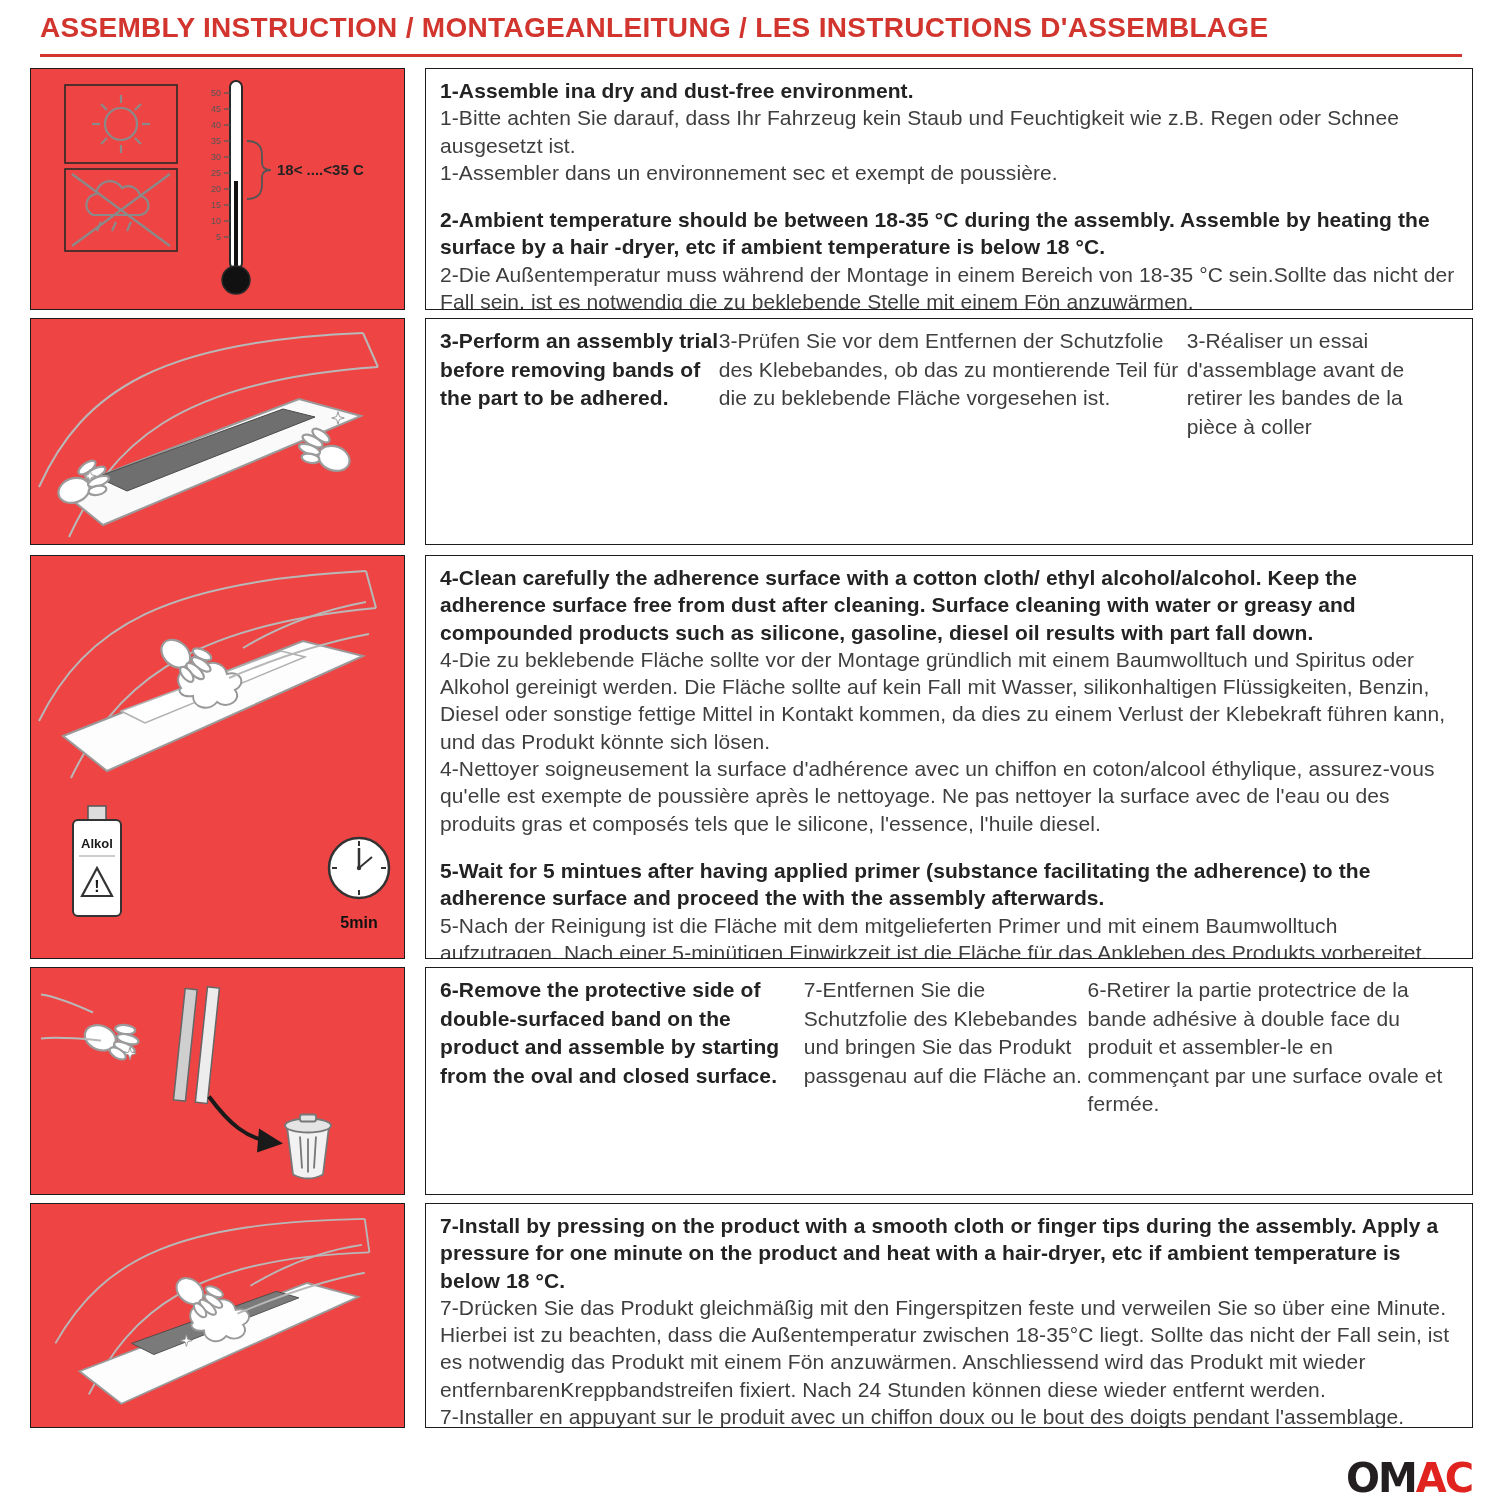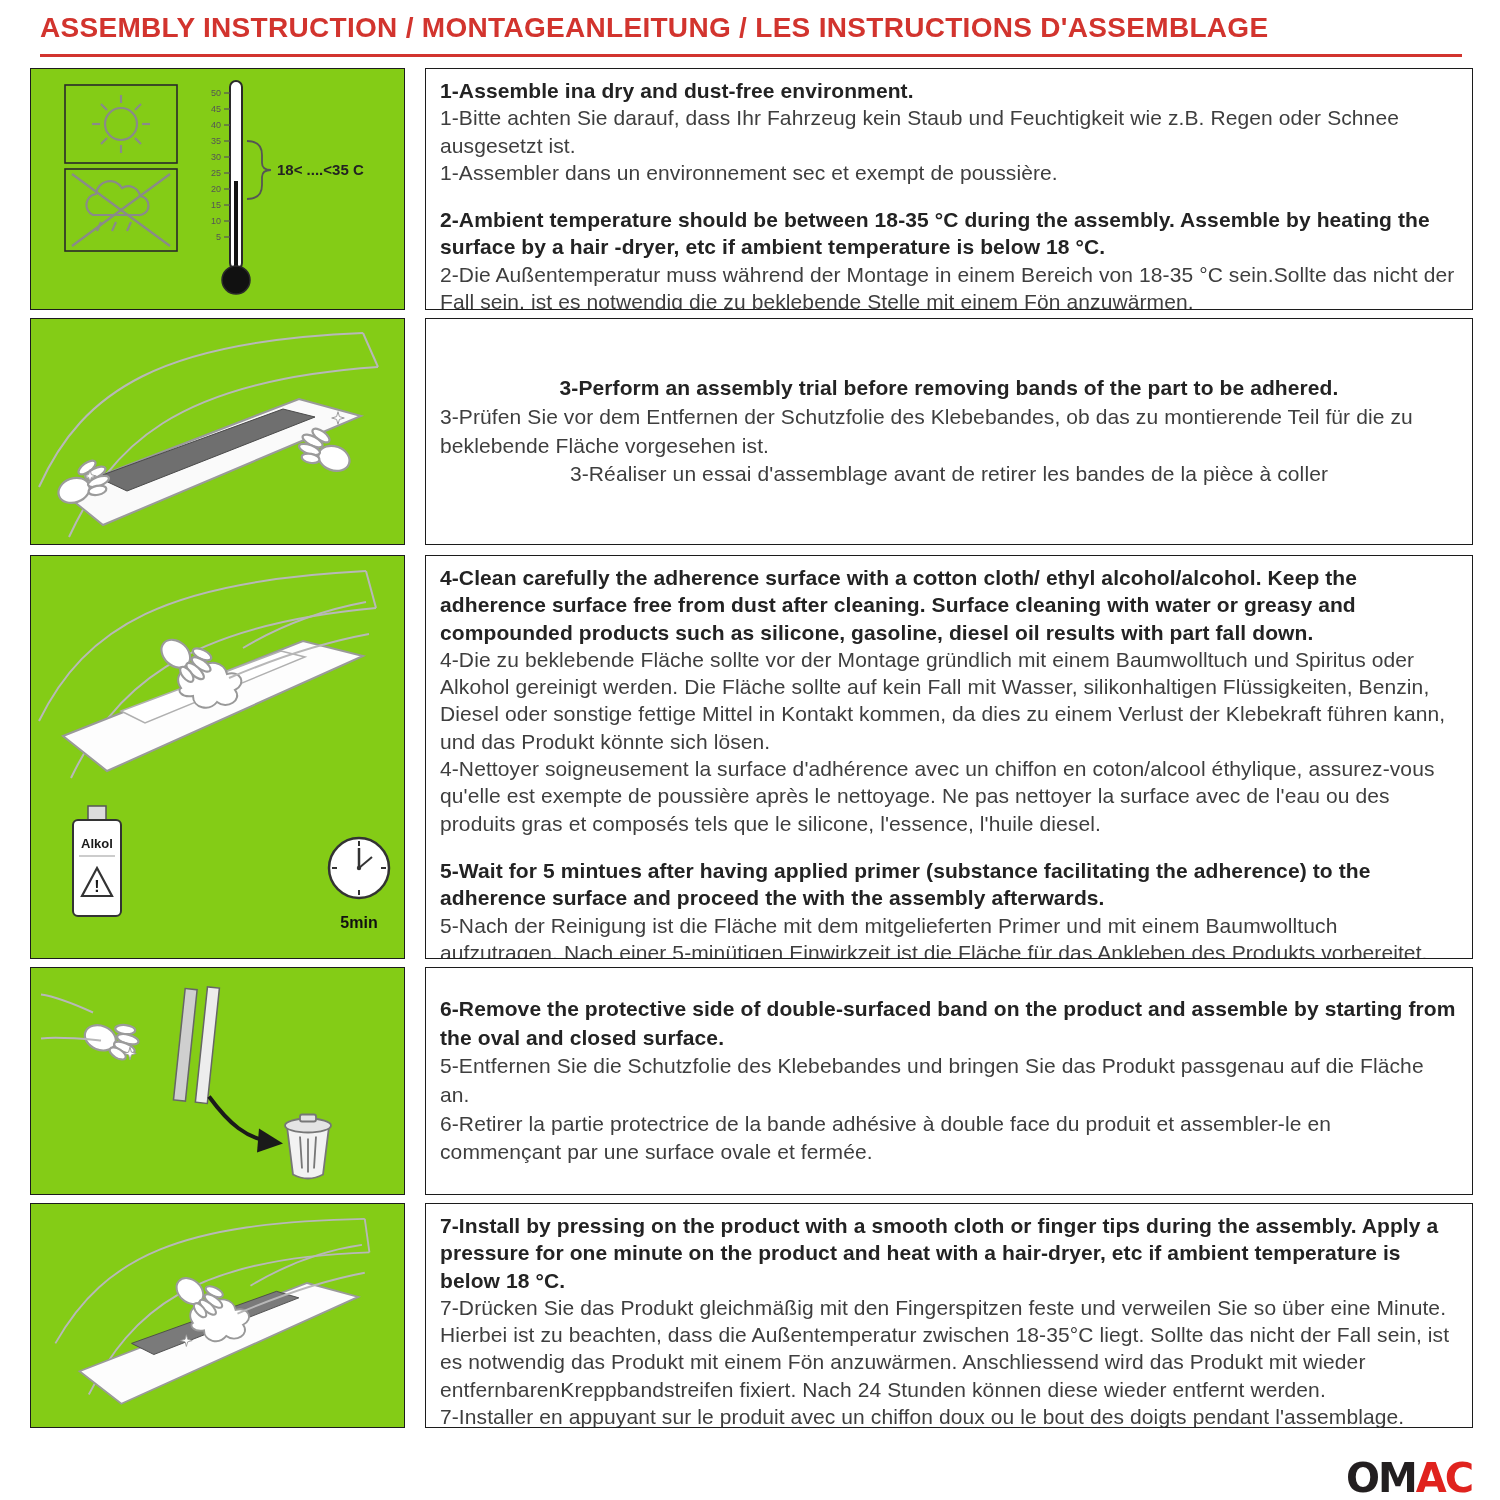--- a/index.html
+++ b/index.html
@@ -12,24 +12,24 @@
   .title-rule { position:absolute; left:40px; top:54px; width:1422px; height:3px; background:#d2342e; }
 
   .row { position:absolute; left:0; width:1500px; }
   .row1 { top:68px;  height:242px; }
   .row2 { top:318px; height:227px; }
   .row3 { top:555px; height:404px; }
   .row4 { top:967px; height:228px; }
   .row5 { top:1203px; height:225px;padding-left:6px; }
 
   .illus-box { position:absolute; left:30px; top:0; width:375px; height:100%;
-               border:1.5px solid #1c1c1c; background:#84cc16; overflow:hidden; }
+               border:1.5px solid #1c1c1c; background:#ef4444; overflow:hidden; }
   .text-box  { position:absolute; left:425px; top:0; width:1048px; height:100%;
                border:1.5px solid #1c1c1c; background:#fff; padding:8px 14px; overflow:hidden; }
-  .center-v { display:flex; flex-direction:column; justify-content:center;align-items:center; }
+  .center-v { display:flex; flex-direction:row; justify-content:center; }
 
   .p  { font-size:21px; line-height:1.3; color:#3e3e3e; letter-spacing:0.1px; }
   .b  { font-weight:700; color:#232323; }
   .mt { margin-top:20px; }
   .big .p { font-size:21px; line-height:1.36; }
 
   .logo { position:absolute; right:28px; bottom:2px; font-size:40px; font-weight:900;
           letter-spacing:-2px; line-height:1; font-family:"DejaVu Sans", sans-serif; }
   .logo-black { color:#231f20; }
   .logo-red   { color:#e0231e; }
@@ -220,21 +220,21 @@
           <ellipse cx="277" cy="157" rx="23" ry="7" fill="#e4e4e4"></ellipse>
           <rect x="269" y="146" width="16" height="7" rx="2" fill="#e4e4e4"></rect>
           <line x1="269" y1="168" x2="271" y2="200"></line>
           <line x1="277" y1="170" x2="277" y2="204"></line>
           <line x1="285" y1="168" x2="283" y2="200"></line>
         </g>
       </svg>
     </div>
     <div class="text-box center-v big">
       <p class="p b">6-Remove the protective side of double-surfaced band on the product and assemble by starting from the oval and closed surface.</p>
-      <p class="p">5-Entfernen Sie die Schutzfolie des Klebebandes und bringen Sie das Produkt passgenau auf die Fläche an.</p>
+      <p class="p">7-Entfernen Sie die Schutzfolie des Klebebandes und bringen Sie das Produkt passgenau auf die Fläche an.</p>
       <p class="p">6-Retirer la partie protectrice de la bande adhésive à double face du produit et assembler-le en commençant par une surface ovale et fermée.</p>
     </div>
   </div>
 
   <div class="row row5">
     <div class="illus-box">
       <svg class="ill" viewBox="0 0 373 240">
         <g stroke="#b8b8b8" stroke-width="2" fill="none">
           <path d="M12,150 C66,55 148,20 345,16"></path>
           <path d="M48,205 C94,115 160,58 350,52"></path>

